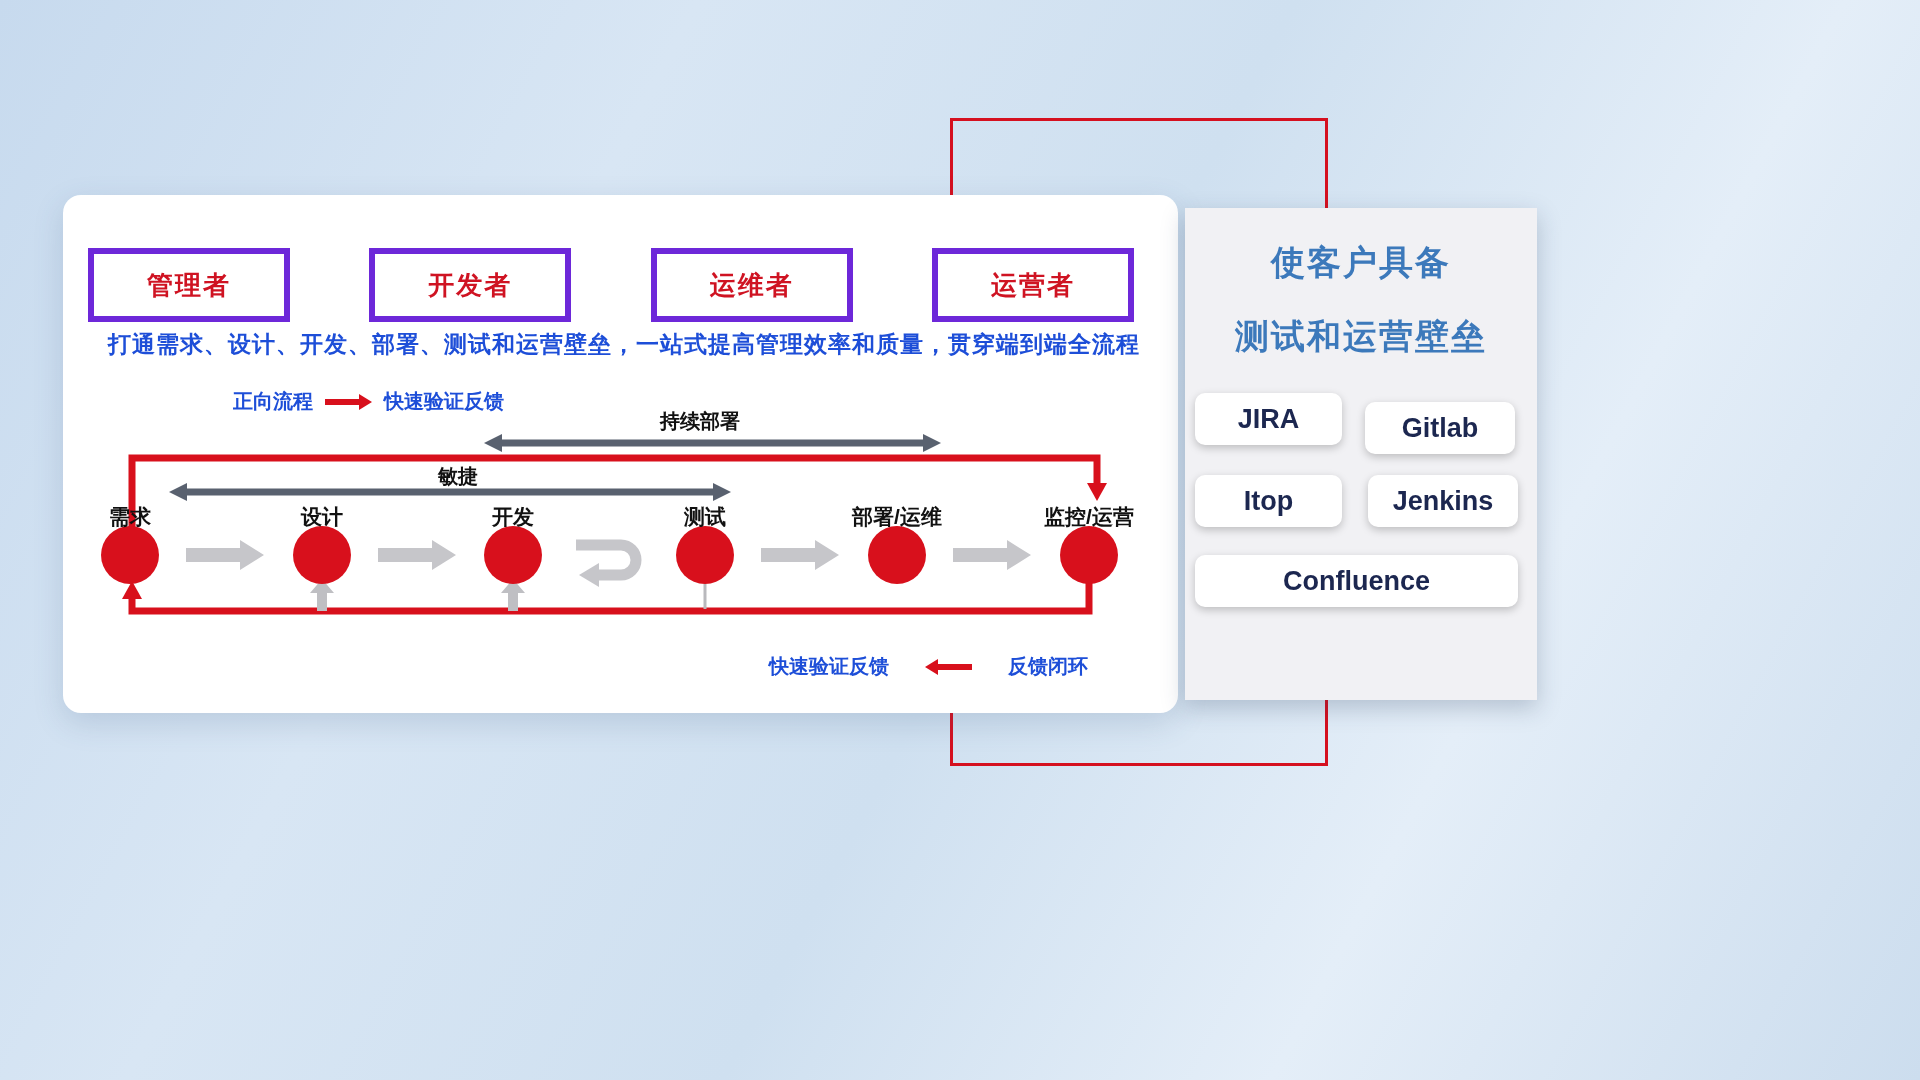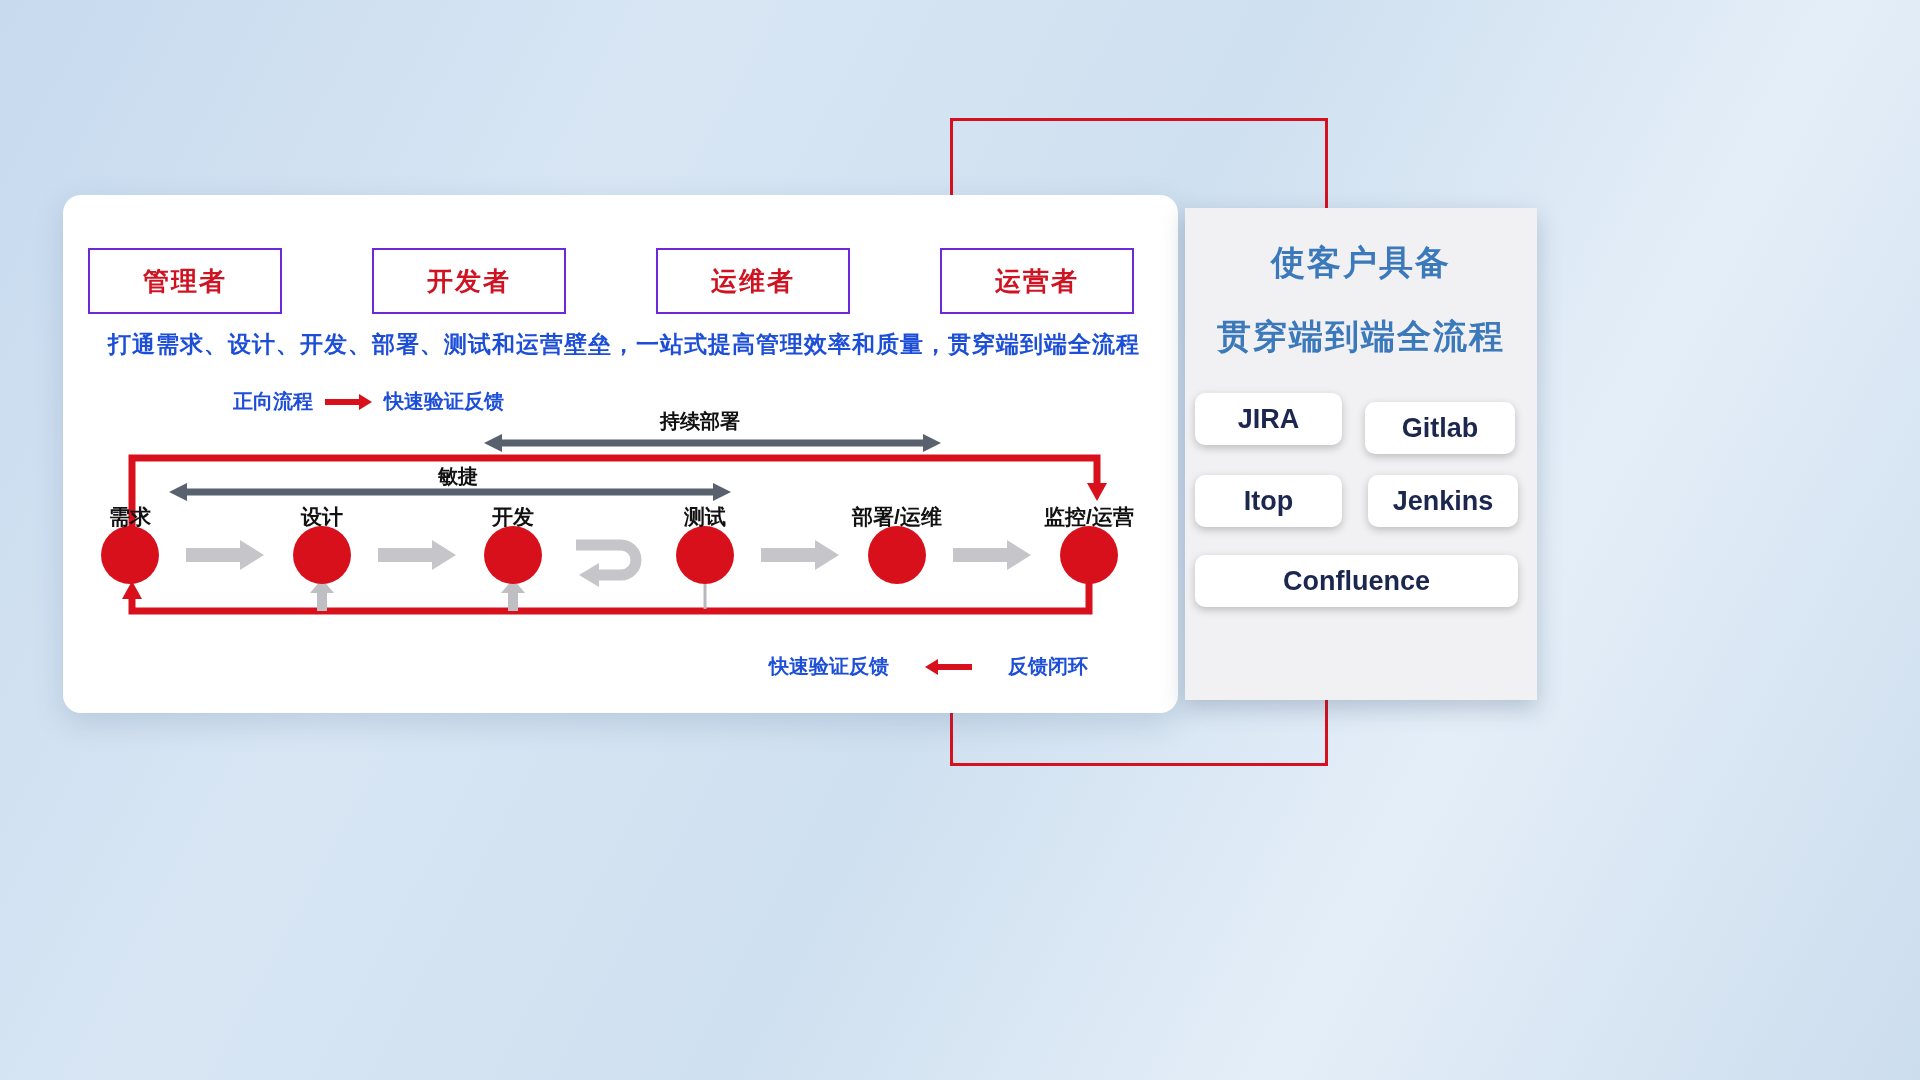--- a/index.html
+++ b/index.html
@@ -11,21 +11,21 @@
   .red-frame{position:absolute;left:950px;top:118px;width:372px;height:642px;
     border:3px solid #d5101f;z-index:1;}
 
   
   .card{position:absolute;left:63px;top:195px;width:1115px;height:518px;
     background:#ffffff;border-radius:18px;box-shadow:0 10px 30px rgba(60,90,130,.18);z-index:2;}
 
   
   .roles{position:absolute;left:25px;top:53px;width:1046px;height:66px;
     display:flex;justify-content:space-between;}
-  .role-box{width:190px;height:62px;background:#fff;border:2px solid #6d28d9;
+  .role-box{width:190px;height:62px;background:#fff;border:6px solid #6d28d9;
     display:flex;align-items:center;justify-content:center;
     color:#cf1322;font-size:26px;font-weight:bold;letter-spacing:2px;}
 
   .subtitle{position:absolute;left:45px;top:134px;width:1040px;
     font-size:23px;font-weight:bold;color:#1d4ed8;letter-spacing:1px;}
 
   
   .legend{position:absolute;display:flex;align-items:center;gap:12px;
     font-size:20px;font-weight:bold;color:#1d4ed8;}
   .legend-forward{left:170px;top:193px;}
@@ -144,21 +144,21 @@
           <span class="head"></span>
           <span class="bar"></span>
         </span>
       <span>反馈闭环</span>
     </div>
 
   </div>
 
   <div class="panel">
     <div class="panel-title pt1">使客户具备</div>
-    <div class="panel-title pt2">贯穿端到端全流程</div>
+    <div class="panel-title pt2">测试和运营壁垒</div>
     <div class="tool tool-jira">JIRA</div>
     <div class="tool tool-gitlab">Gitlab</div>
     <div class="tool tool-itop">Itop</div>
     <div class="tool tool-jenkins">Jenkins</div>
     <div class="tool tool-confluence">Confluence</div>
   </div>
 
 </div>
 
 </body></html>

